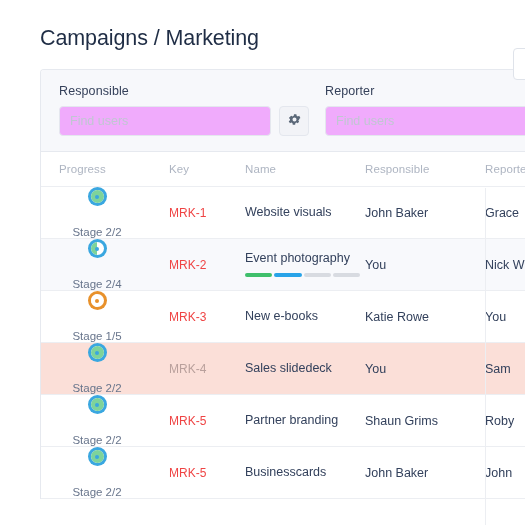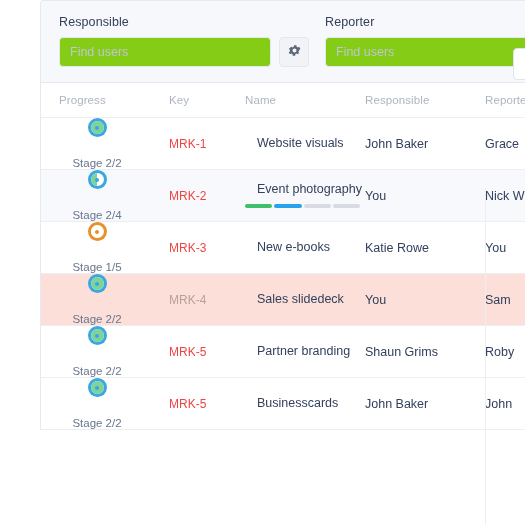--- a/index.html
+++ b/index.html
@@ -121,21 +121,21 @@
   .filter-label {
     font-size: 12.5px;
     color: #35415a;
     margin-bottom: 8px;
     letter-spacing: .1px;
   }
   .filter-input {
     height: 30px;
     border: 1px solid #e4e7ee;
     border-radius: 4px;
-    background: #84cc16;
+    background: #f0abfc;
     font-size: 12.5px;
     color: #33415c;
     padding: 0 10px;
     box-sizing: border-box;
     outline: none;
     font-family: "Liberation Sans", sans-serif;
     width: 100%;
   }
   .filter-input::placeholder {
     color: #c0c6d2;
@@ -243,21 +243,21 @@
   }
 
   .key-txt { color: #ef4444; font-size: 12px; }
 
   .name-wrap {
     display: flex;
     flex-direction: column;
     justify-content: center;
     height: 51px;
   }
-  .name-txt { line-height: 1; margin-left: 12px; }
+  .name-txt { line-height: 1; }
   .segbar {
     display: flex;
     gap: 2px;
     margin-top: 9px;
     width: 115px;
   }
   .segbar .seg {
     height: 4px;
     flex: 1 1 0;
     border-radius: 2px;
@@ -275,20 +275,21 @@
   }
 </style>
 </head>
 <body>
 
 <div class="app">
 
 
   <div class="page">
 
+    <h1 class="page-title">Campaigns / Marketing</h1>
 
     <div class="topright-control"></div>
 
     <div class="card">
 
       <div class="filters">
 
         <div class="filter-group responsible">
           <span class="filter-label">Responsible</span>
           <input class="filter-input" type="text" placeholder="Find users" style="">

